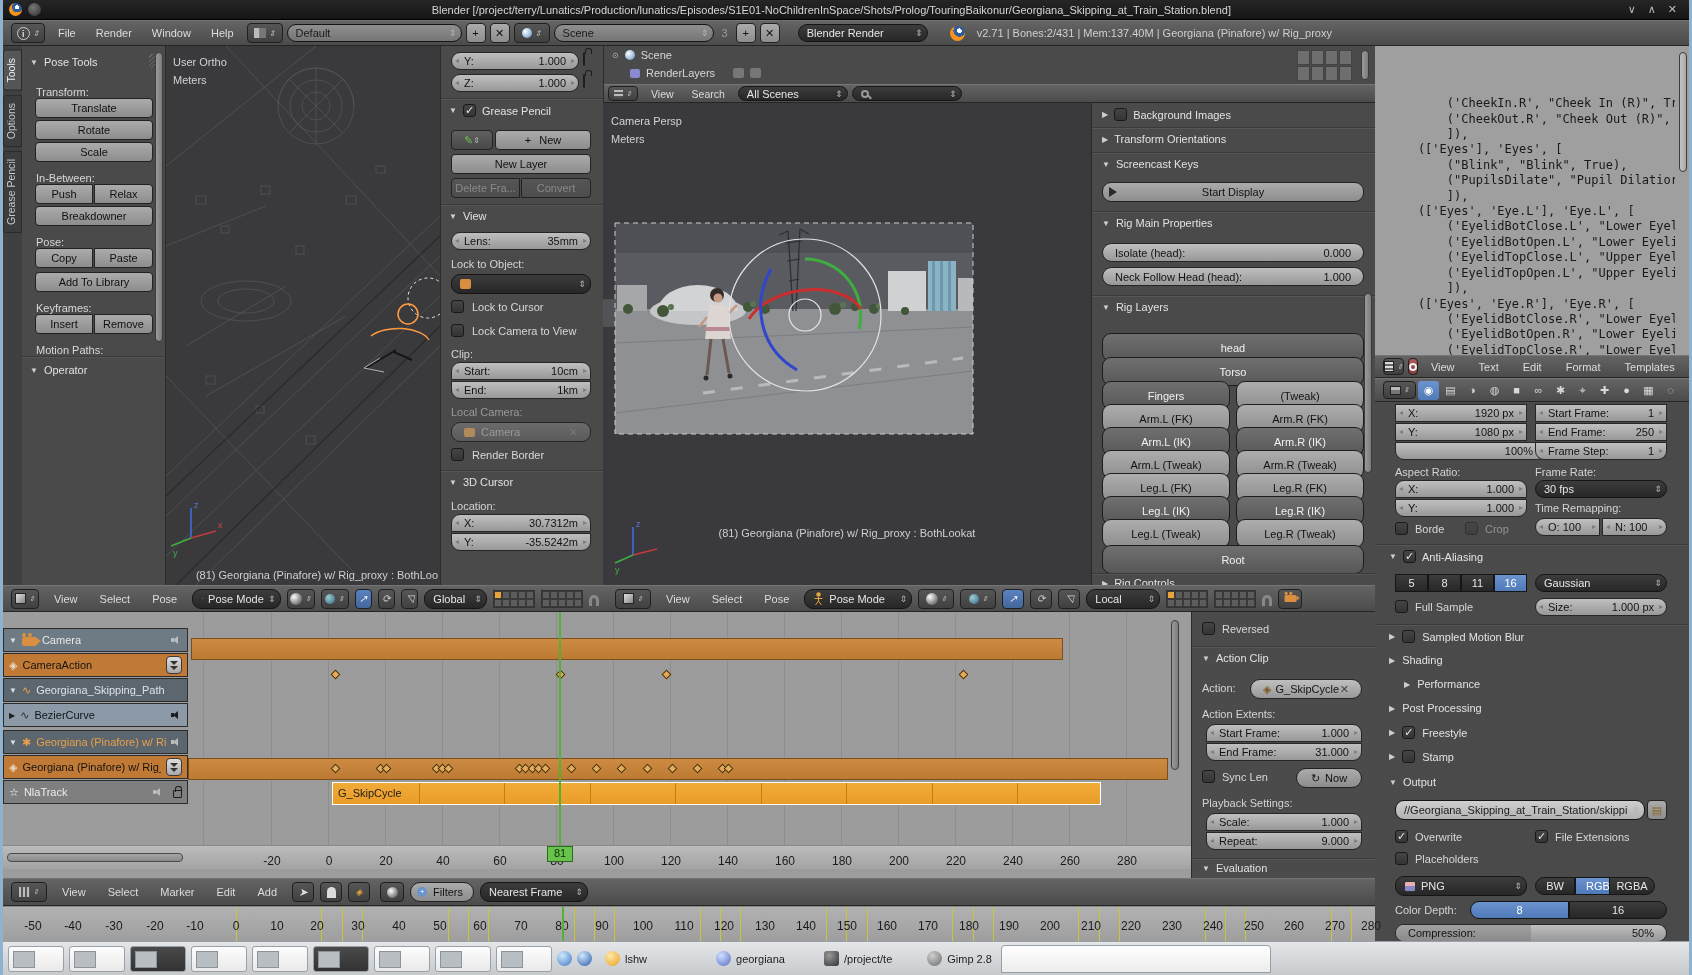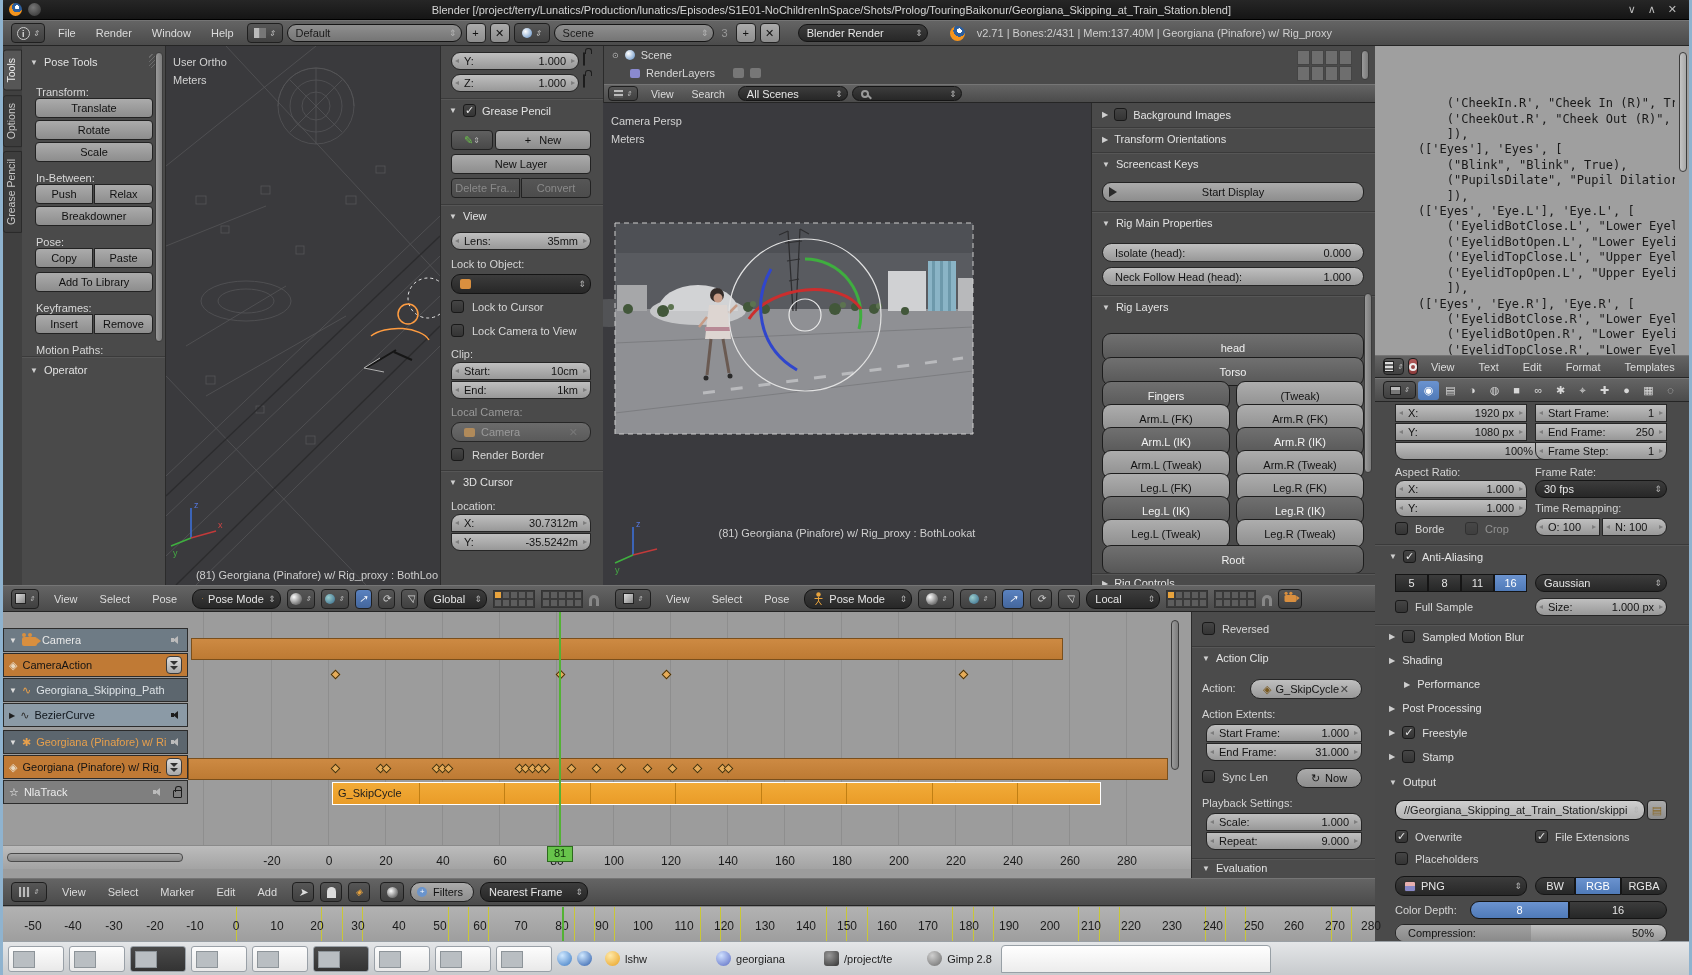--- a/index.html
+++ b/index.html
@@ -642,21 +642,21 @@
   <div class="row" style="position:absolute;left:20px;top:450px;gap:7px">
       <span class="chk"></span>
       <span>Placeholders</span>
     </div>
   <div class="dd" style="left:20px;top:474px;width:132px;height:20px">
       <span style="width:12px;height:11px;background:linear-gradient(#e8b0b0 50%,#8888c8 50%);border:1px solid #333;border-radius:2px"></span>
       <span>PNG</span>
     </div>
   <div class="samp" data-state="off" style="left:160px;top:475px;width:40px;border-radius:9px 0 0 9px">BW</div>
   <div class="samp" data-state="on" style="left:200px;top:475px;width:46px">RGB</div>
-  <div class="samp" data-state="off" style="left:246px;top:475px;width:46px;border-radius:0 9px 9px 0">RGBA</div>
+  <div class="samp" data-state="off" style="left:234px;top:475px;width:46px;border-radius:0 9px 9px 0">RGBA</div>
   <div class="abs" style="left:20px;top:502px;color:#d4d4d4">Color Depth:</div>
   <div class="samp" data-state="on" style="left:95px;top:499px;width:99px;border-radius:9px 0 0 9px">8</div>
   <div class="samp" data-state="off" style="left:194px;top:499px;width:98px;border-radius:0 9px 9px 0">16</div>
   <div class="fld noarr" style="left:20px;top:522px;width:272px;border-radius:10px">
       <i style="position:absolute;left:0;top:0;bottom:0;width:50%;background:linear-gradient(#a2a2a2,#8a8a8a)"></i>
       <span class="lab" style="position:relative">Compression:</span>
       <span class="val" style="position:relative">50%</span>
     </div>
 </div>
 

